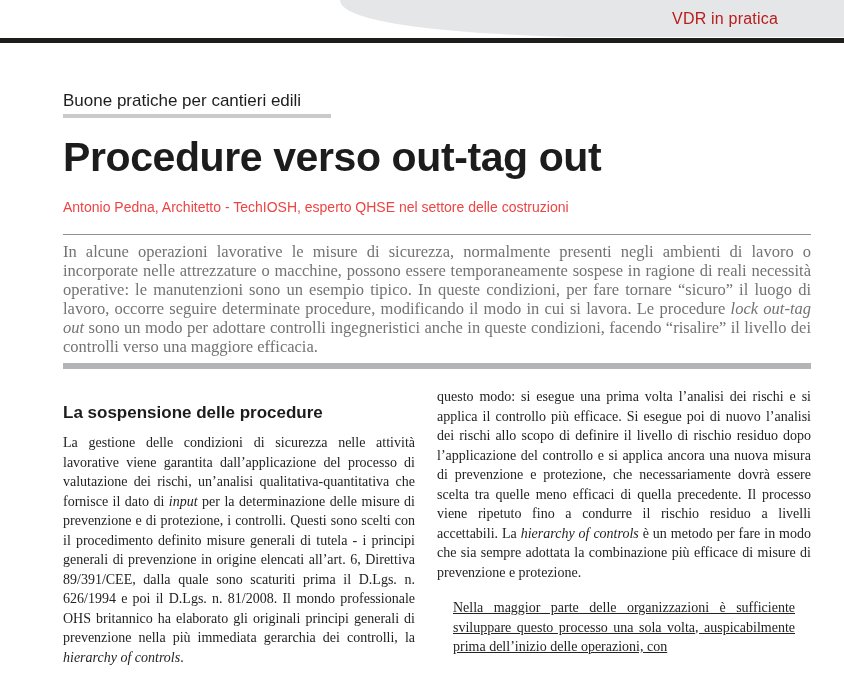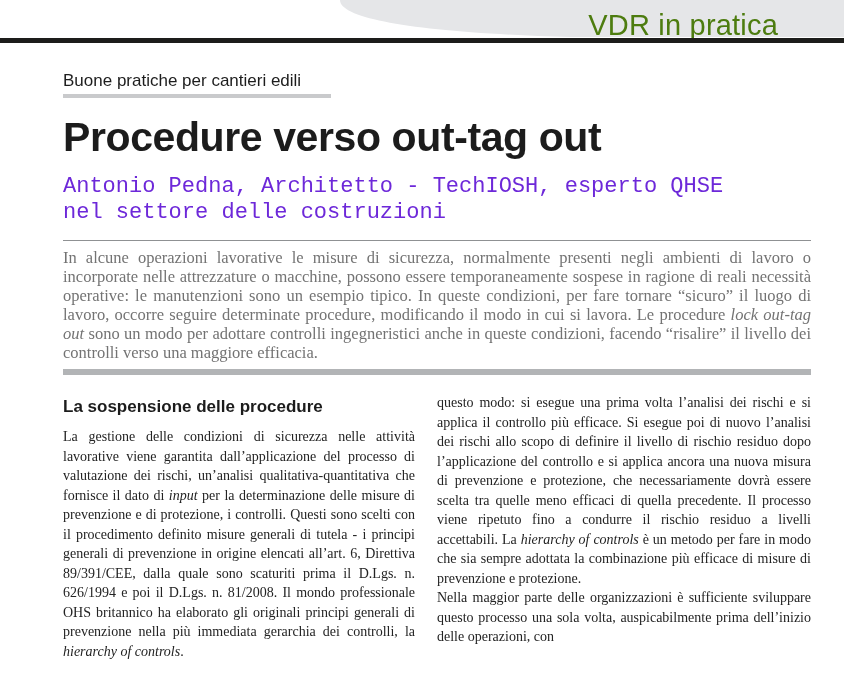--- a/index.html
+++ b/index.html
@@ -6,42 +6,42 @@
   body{
     width:844px;height:674px;position:relative;overflow:hidden;
     background:#ffffff;color:#1f1f1f;
     font-family:"Liberation Sans",sans-serif;
   }
   
   .band{position:absolute;top:0;left:0;width:844px;height:37px;background:#e5e6e8;}
   .band svg{position:absolute;top:0;left:0;display:block;}
   .band-label{
     position:absolute;right:66px;top:0;height:37px;line-height:37px;
-    font-size:29px;color:#4d7c0f;letter-spacing:.2px;margin-top:7px;
+    font-size:16px;color:#b91c1c;letter-spacing:.2px;
   }
   .top-rule{position:absolute;top:38px;left:0;width:844px;height:5px;background:#1d1d1b;}
   
-  .content{position:absolute;top:39px;left:63px;width:748px;}
+  .content{position:absolute;top:59px;left:63px;width:748px;}
   .kicker{margin-top:32px;font-size:17px;color:#1d1d1d;}
   .kicker-underline{width:268px;height:4px;background:#c9cacc;margin-top:3px;}
   .title{
     margin-top:15px;font-size:41px;line-height:48px;font-weight:600;
     letter-spacing:-.4px;color:#1c1c1c;
   }
-  .author{margin-top:13px;font-size:22px;line-height:26px;max-width:705px;color:#6d28d9;font-family:Liberation Mono, monospace;}
+  .author{margin-top:13px;font-size:14px;line-height:26px;max-width:705px;color:#ef4444;}
   .thin-rule{margin-top:14px;height:1px;background:#8f9193;}
   .abstract{
     margin-top:7px;font-family:"Liberation Serif",serif;
     font-size:16.5px;line-height:19px;text-align:justify;color:#737373;
   }
   .thick-rule{margin-top:7px;height:6px;background:#b2b4b6;}
   .cols{display:flex;gap:22px;margin-top:18px;}
   .col-left{width:352px;}
   .col-right{width:374px;}
-  .section-heading{font-size:17px;font-weight:bold;margin:4px 0 10px 0;color:#1c1c1c;}
+  .section-heading{font-size:17px;font-weight:bold;margin:16px 0 10px 0;color:#1c1c1c;}
   .body-text{
     font-family:"Liberation Serif",serif;font-size:14px;line-height:19.5px;
     text-align:justify;color:#232323;hyphens:auto;
   }
   .body-text + .body-text{margin-top:0;}
 </style>
 </head>
 <body>
 
 <div class="band">
@@ -66,16 +66,16 @@
 
   <div class="thick-rule"></div>
 
   <div class="cols">
     <div class="col-left">
       <h2 class="section-heading">La sospensione delle procedure</h2>
       <p class="body-text" style="margin:0;"><span>La gestione delle condizioni di sicurezza nelle attività lavorative viene garantita dall’applicazione del processo di valutazione dei rischi, un’analisi qualitativa-quantitativa che fornisce il dato di </span><i>input</i><span> per la determinazione delle misure di prevenzione e di protezione, i controlli. Questi sono scelti con il procedimento definito misure generali di tutela - i principi generali di prevenzione in origine elencati all’art. 6, Direttiva 89/391/CEE, dalla quale sono scaturiti prima il D.Lgs. n. 626/1994 e poi il D.Lgs. n. 81/2008. Il mondo professionale OHS britannico ha elaborato gli originali principi generali di prevenzione nella più immediata gerarchia dei controlli, la </span><i>hierarchy of controls</i><span>.</span></p>
     </div>
     <div class="col-right">
       <p class="body-text" style="margin:0;"><span>questo modo: si esegue una prima volta l’analisi dei rischi e si applica il controllo più efficace. Si esegue poi di nuovo l’analisi dei rischi allo scopo di definire il livello di rischio residuo dopo l’applicazione del controllo e si applica ancora una nuova misura di prevenzione e protezione, che necessariamente dovrà essere scelta tra quelle meno efficaci di quella precedente. Il processo viene ripetuto fino a condurre il rischio residuo a livelli accettabili. La </span><i>hierarchy of controls</i><span> è un metodo per fare in modo che sia sempre adottata la combinazione più efficace di misure di prevenzione e protezione.</span></p>
-      <p class="body-text" style="margin:0;"><span>Nella maggior parte delle organizzazioni è sufficiente sviluppare questo processo una sola volta, auspicabilmente prima dell’inizio delle operazioni, con</span></p>
+      <p class="body-text" style="margin:16px;text-decoration:underline;"><span>Nella maggior parte delle organizzazioni è sufficiente sviluppare questo processo una sola volta, auspicabilmente prima dell’inizio delle operazioni, con</span></p>
     </div>
   </div>
 </div>
 
 </body></html>

